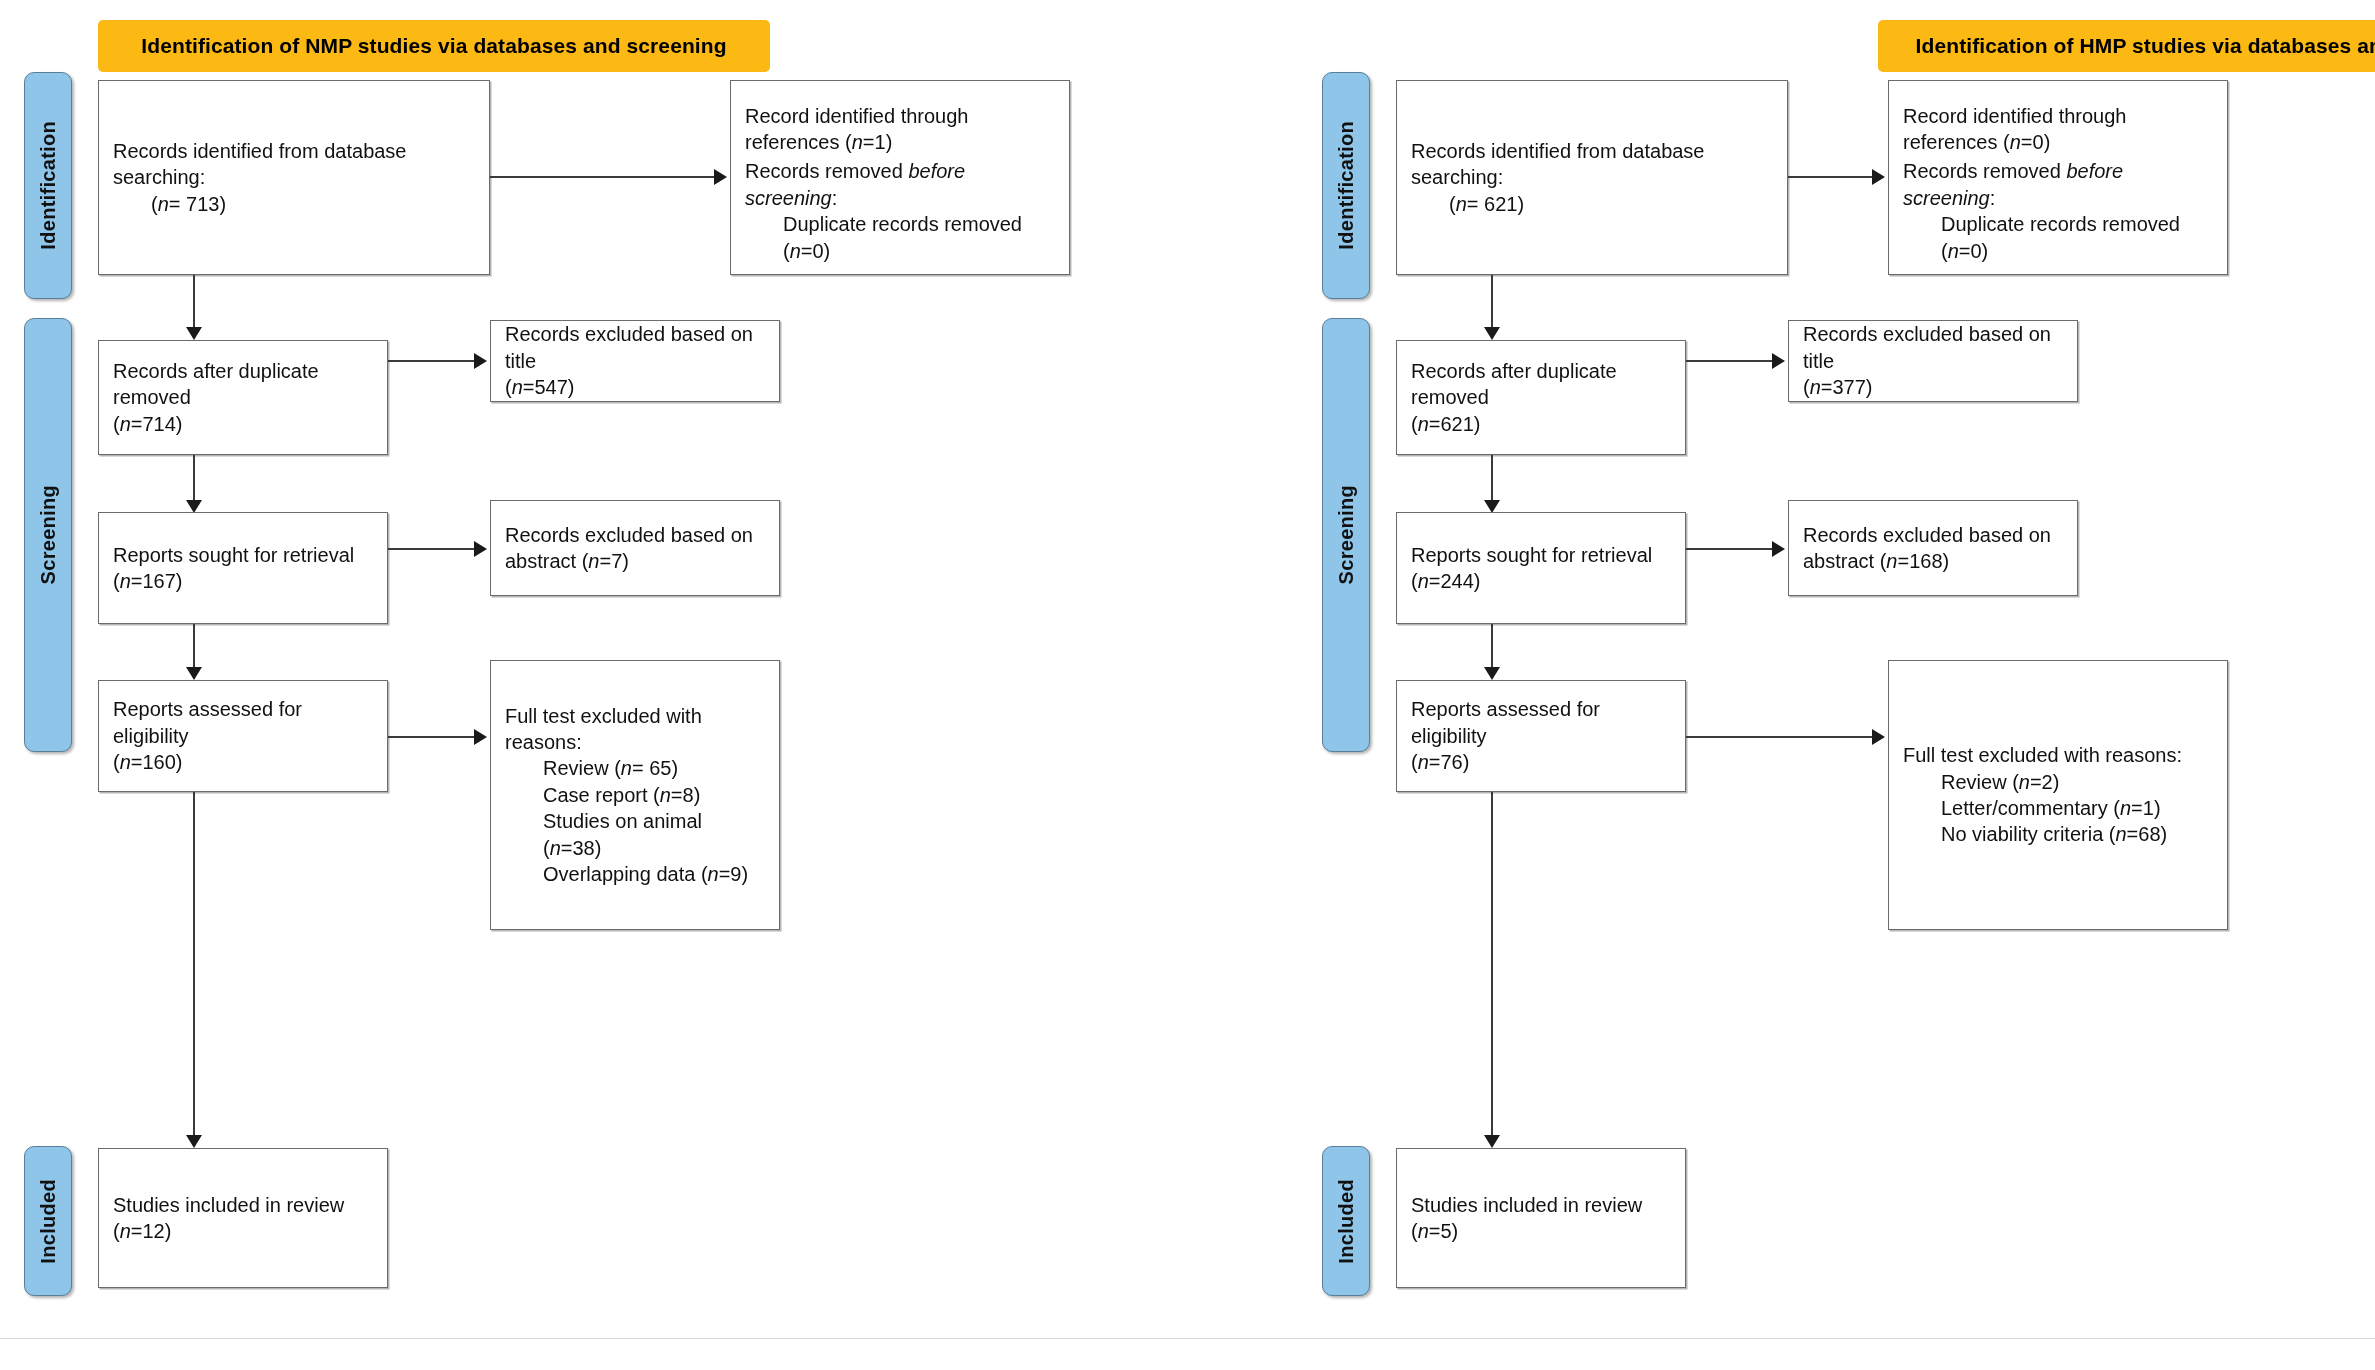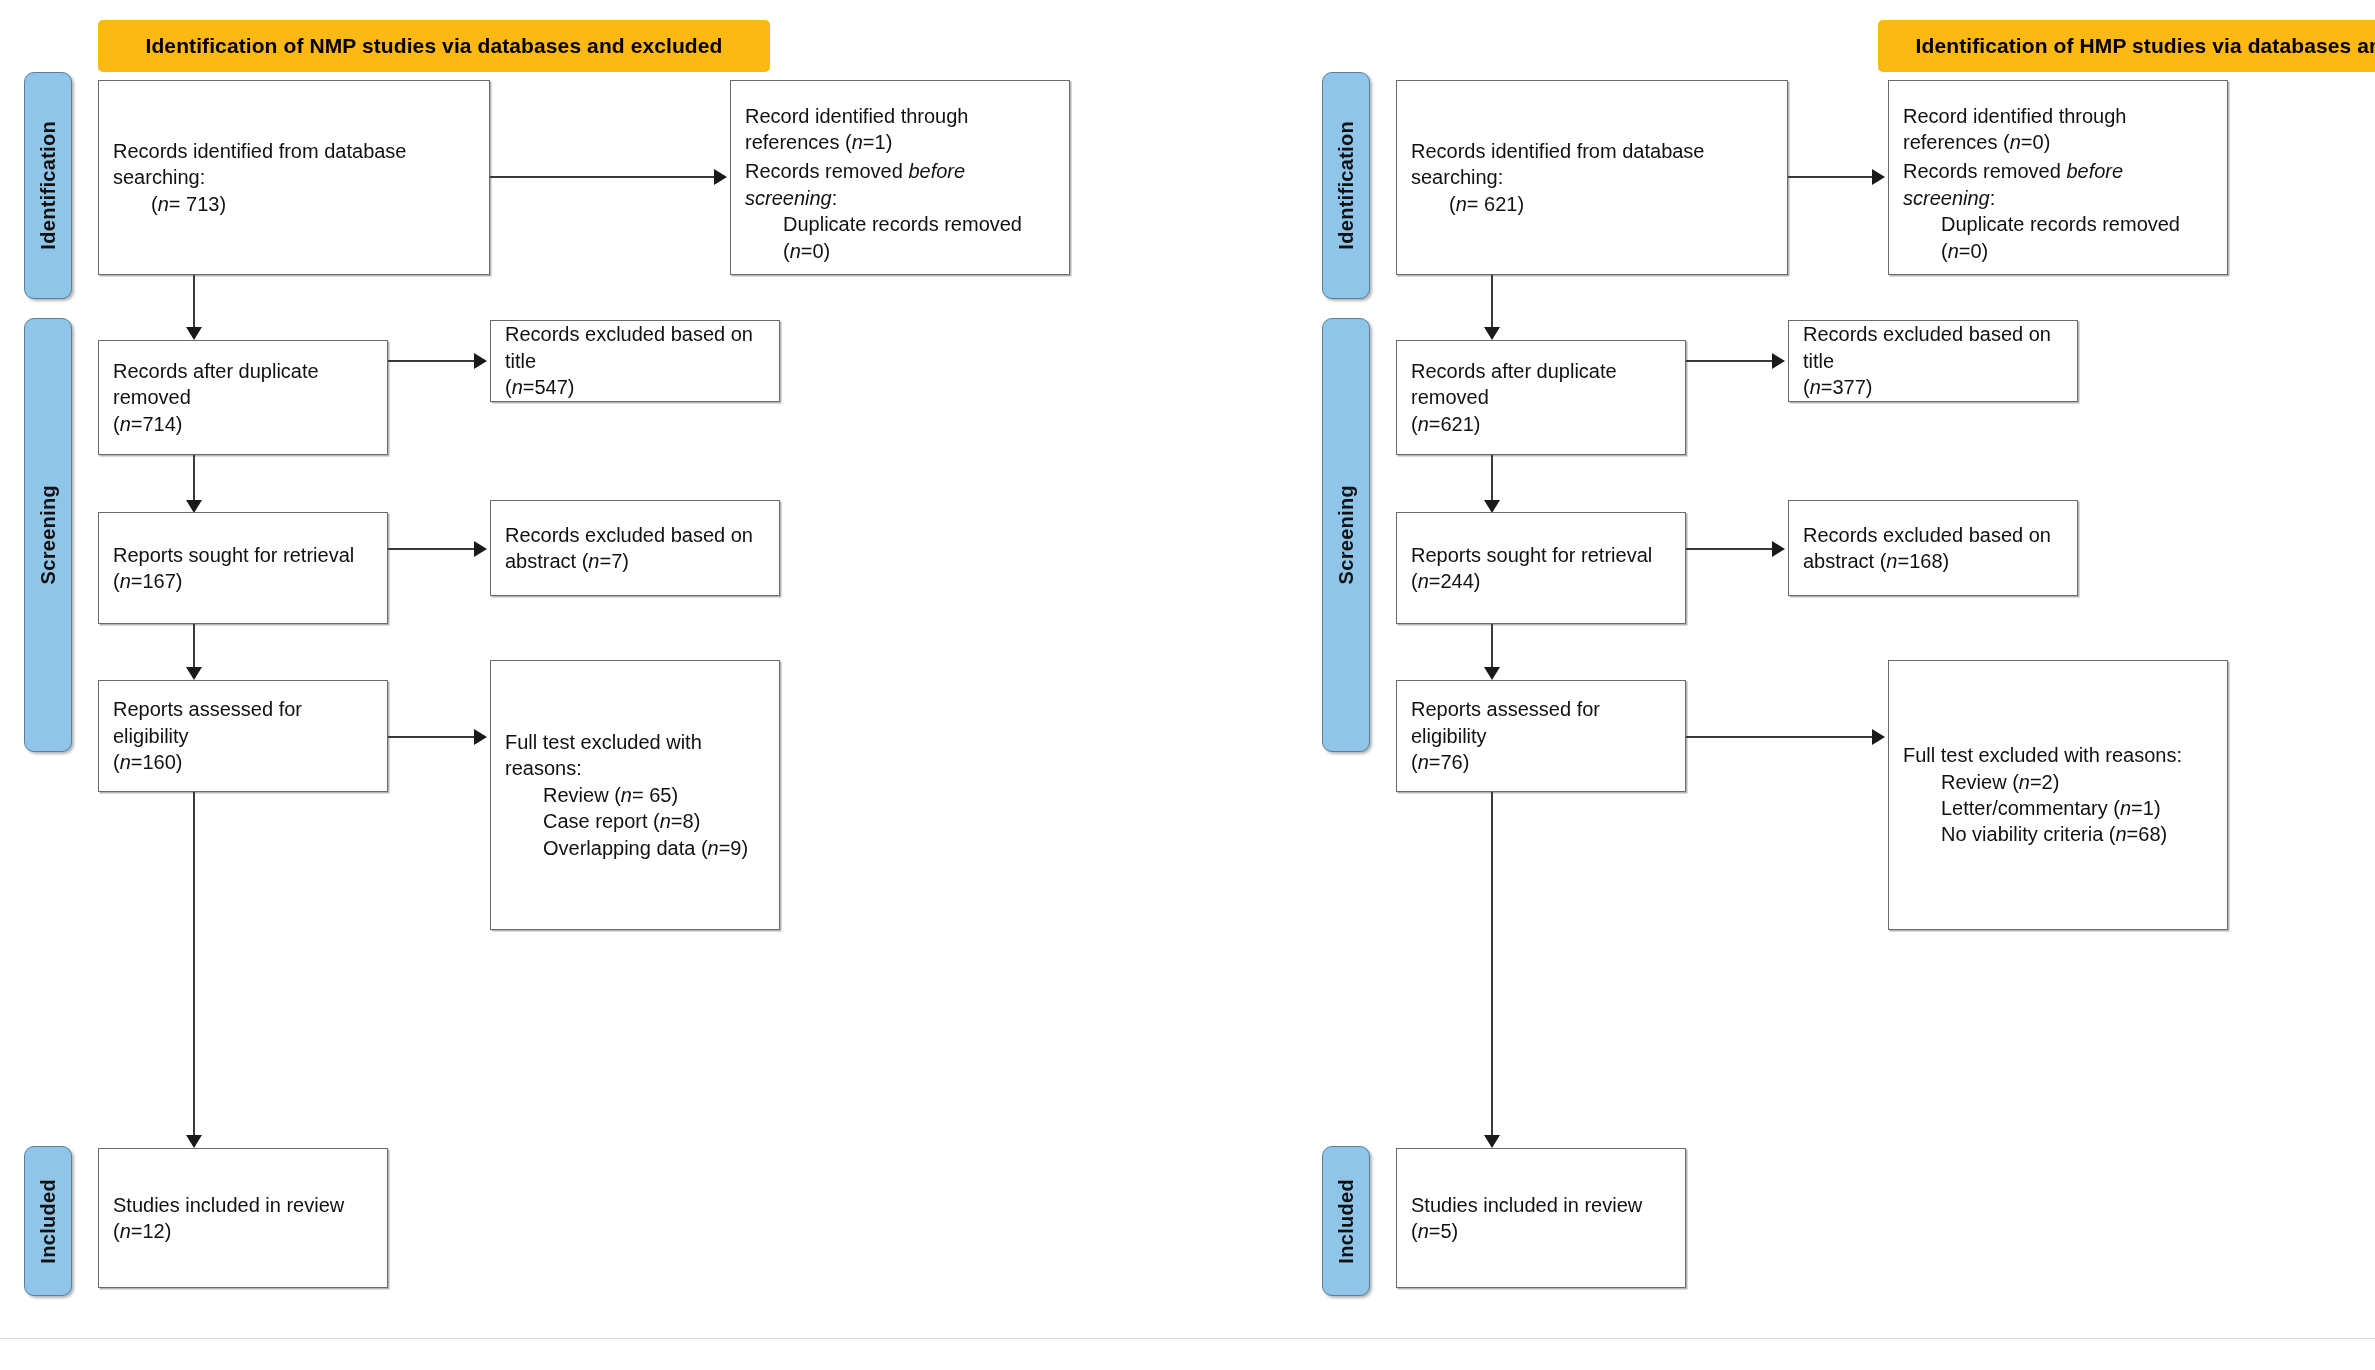--- a/index.html
+++ b/index.html
@@ -126,21 +126,21 @@
     background: #d8d8d8;
   }
 </style>
 </head>
 <body>
 
 <div id="canvas">
 
   <div class="panel left">
 
-    <div class="banner">Identification of NMP studies via databases and excluded</div>
+    <div class="banner">Identification of NMP studies via databases and screening</div>
 
     <div class="phase" style="left:24px; top:72px; width:46px; height:225px;">
       <span>Identification</span>
     </div>
     <div class="phase" style="left:24px; top:318px; width:46px; height:432px;">
       <span>Screening</span>
     </div>
     <div class="phase" style="left:24px; top:1146px; width:46px; height:148px;">
       <span>Included</span>
     </div>
@@ -201,20 +201,21 @@
 
     <div class="box" style="left:98px; top:680px; width:290px; height:112px;">
       <div class="line">Reports assessed for eligibility</div>
       <div class="line">(<span class="nit">n</span>=160)</div>
     </div>
 
     <div class="box" style="left:490px; top:660px; width:290px; height:270px;">
       <div class="line">Full test excluded with reasons:</div>
       <div class="line indent">Review (<span class="nit">n</span>= 65)</div>
       <div class="line indent">Case report (<span class="nit">n</span>=8)</div>
+      <div class="line indent">Studies on animal (<span class="nit">n</span>=38)</div>
       <div class="line indent">Overlapping data (<span class="nit">n</span>=9)</div>
     </div>
 
     <div class="conn h" style="left:388px; top:736px; width:88px;"></div>
     <div class="arrow-right" style="left:474px; top:729px;"></div>
 
     <div class="conn v" style="left:193px; top:792px; height:350px;"></div>
     <div class="arrow-down" style="left:186px; top:1135px;"></div>
 
     <div class="box" style="left:98px; top:1148px; width:290px; height:140px;">

